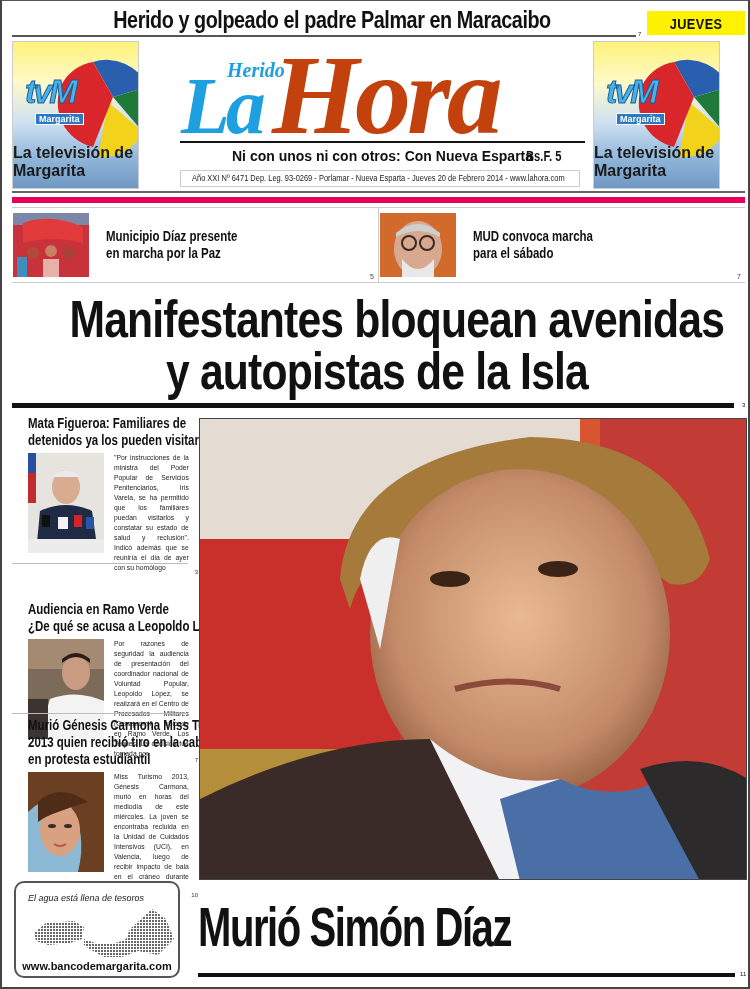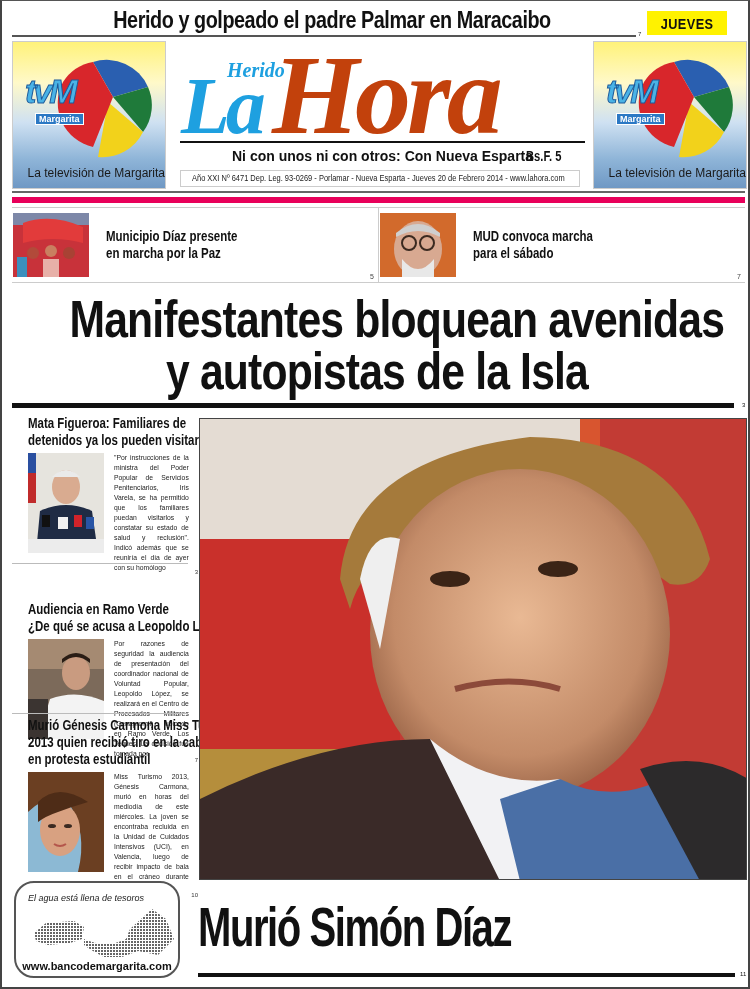--- a/index.html
+++ b/index.html
@@ -4,32 +4,32 @@
 <style>
   * { box-sizing: border-box; margin: 0; padding: 0; }
   html, body { width: 750px; height: 989px; background: #ffffff; overflow: hidden; }
   body { font-family: "Liberation Sans", sans-serif; color: #111; position: relative; }
   .page { position: absolute; left: 0; top: 0; width: 750px; height: 989px; border-left: 2px solid #444; border-right: 2px solid #444; border-top: 1px solid #555; border-bottom: 2px solid #444; }
 
   
   .top-headline { position: absolute; left: 60px; top: 6px; width: 540px; height: 28px; text-align: center; font-size: 23px; font-weight: bold; letter-spacing: -0.5px; transform: scaleX(0.86); transform-origin: center; white-space: nowrap; }
   .top-rule { position: absolute; left: 10px; top: 34px; width: 624px; height: 2px; background: #555; }
   .top-page { position: absolute; left: 636px; top: 30px; font-size: 6px; color: #333; }
-  .day-badge { position: absolute; left: 645px; top: 10px; width: 80px; height: 24px; background: #fff200; display: flex; align-items: center; justify-content: center; font-weight: bold; font-size: 15px; letter-spacing: 0.5px; }
+  .day-badge { position: absolute; left: 645px; top: 10px; width: 98px; height: 24px; background: #fff200; display: flex; align-items: center; justify-content: center; font-weight: bold; font-size: 15px; letter-spacing: 0.5px; }
   .day-badge span { display: inline-block; transform: scaleX(0.85); }
 
   
-  .tvm { position: absolute; top: 40px; width: 154px; height: 148px; overflow: hidden; border: 1px solid #ccc;
+  .tvm { position: absolute; top: 40px; width: 127px; height: 148px; overflow: hidden; border: 1px solid #ccc;
          background: linear-gradient(180deg, #fff27a 0%, #fff9c9 28%, #cfe1f2 55%, #8fb5d8 80%, #6f98c4 100%); }
   .tvm-left { left: 10px; }
   .tvm-right { left: 591px; }
   .tvm .swirl { position: absolute; left: 40px; top: 10px; width: 100px; height: 110px; }
   .tvm .logo-tvm { position: absolute; left: 12px; top: 30px; font-weight: bold; font-size: 34px; color: #4ab3e6; letter-spacing: -3px; font-style: italic; -webkit-text-stroke: 1px #1c5a9a; }
   .tvm .logo-marg { position: absolute; left: 22px; top: 71px; font-size: 9px; font-weight: bold; color: #fff; background: #2b78c4; padding: 0 3px; border: 1px solid #fff; }
-  .tvm .tag { position: absolute; left: 0; bottom: 8px; width: 100%; text-align: right; font-size: 12px; font-weight: normal; color: #1a1a1a; }
+  .tvm .tag { position: absolute; left: 0; bottom: 8px; width: 100%; text-align: left; font-size: 16px; font-weight: bold; color: #1a1a1a; }
 
   
   .mast { position: absolute; left: 175px; top: 40px; width: 410px; height: 100px; }
   .mast .la { position: absolute; left: 4px; top: 20px; font-family: "Liberation Serif", serif; font-weight: bold; font-style: italic; font-size: 80px; color: #1ea0e0; letter-spacing: -4px; }
   .mast .diario { position: absolute; left: 50px; top: 18px; font-family: "Liberation Serif", serif; font-weight: bold; font-style: italic; font-size: 20px; color: #1ea0e0; }
   .mast .hora { position: absolute; left: 95px; top: -10px; font-family: "Liberation Serif", serif; font-weight: bold; font-style: italic; font-size: 112px; color: #c2410c; letter-spacing: -4px; }
   .mast-rule { position: absolute; left: 178px; top: 140px; width: 405px; height: 2px; background: #111; }
   .slogan { position: absolute; left: 230px; top: 147px; font-size: 14px; font-weight: bold; color: #111; white-space: nowrap; }
   .price { position: absolute; left: 524px; top: 147px; font-size: 14px; font-weight: bold; transform: scaleX(0.8); transform-origin: left; }
   .edition { position: absolute; left: 178px; top: 169px; width: 400px; height: 17px; border: 1px solid #ccc; font-size: 9px; line-height: 15px; padding-left: 11px; white-space: nowrap; overflow: hidden; color: #222; }
@@ -55,21 +55,21 @@
   
   .story { position: absolute; left: 26px; width: 174px; }
   .story h3 { font-size: 14px; line-height: 17px; font-weight: bold; transform: scaleX(0.82); transform-origin: left; white-space: nowrap; }
   .story .body { position: relative; display: flex; margin-top: 4px; }
   .story .pic { width: 76px; flex-shrink: 0; }
   .story .txt { margin-left: 10px; font-size: 8px; line-height: 10px; text-align: justify; width: 112px; transform: scaleX(0.85); transform-origin: left; color: #222; }
   .story .pg { position: absolute; right: 4px; font-size: 6px; color: #333; }
   .story-divider { position: absolute; left: 10px; width: 176px; height: 1px; background: #bbb; }
 
   
-  .ad-bank { position: absolute; left: 12px; top: 880px; width: 166px; height: 97px; border: 2px solid #555; border-radius: 20px; background: #fff; }
+  .ad-bank { position: absolute; left: 12px; top: 880px; width: 166px; height: 97px; border: 2px solid #555; border-radius: 10px; background: #fff; }
   .ad-bank .slogan2 { position: absolute; left: 12px; top: 10px; font-size: 9px; font-style: italic; color: #222; }
   .ad-bank .map { position: absolute; left: 10px; top: 22px; width: 150px; height: 55px; }
   .ad-bank .url { position: absolute; left: 0; bottom: 4px; width: 100%; text-align: center; font-size: 11px; font-weight: bold; color: #111; }
 
   
   .photo { position: absolute; left: 197px; top: 417px; width: 548px; height: 462px; border: 1px solid #444; overflow: hidden; background: #c33a33; }
   .photo svg { display: block; }
 
   .death-head { position: absolute; left: 196px; top: 885px; width: 550px; height: 82px; font-size: 56px; line-height: 82px; font-weight: bold; letter-spacing: -2px; white-space: nowrap; }
   .death-head span { display: inline-block; transform: scaleX(0.715); transform-origin: left; }

